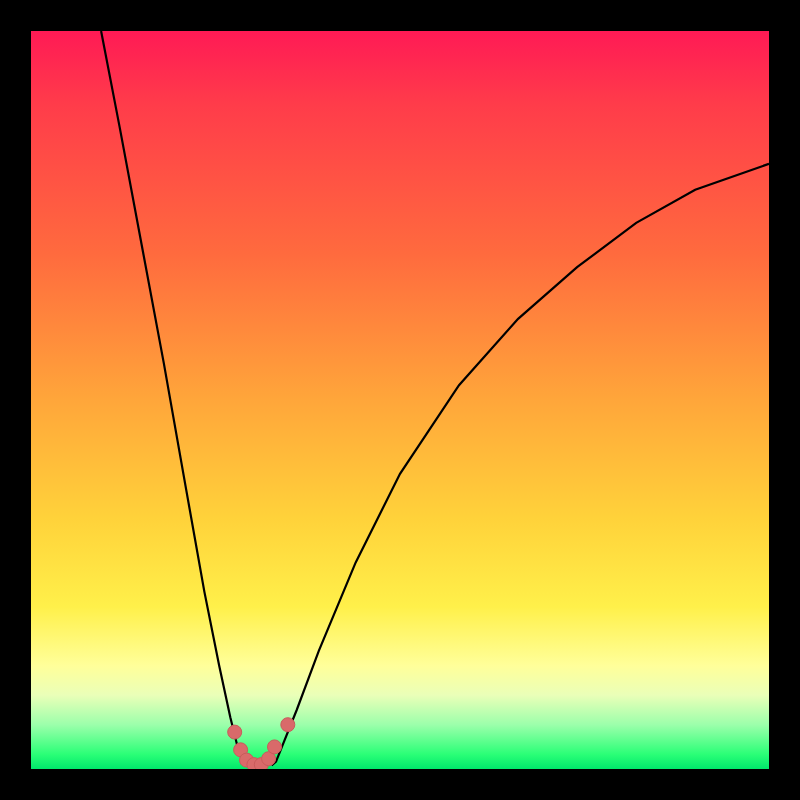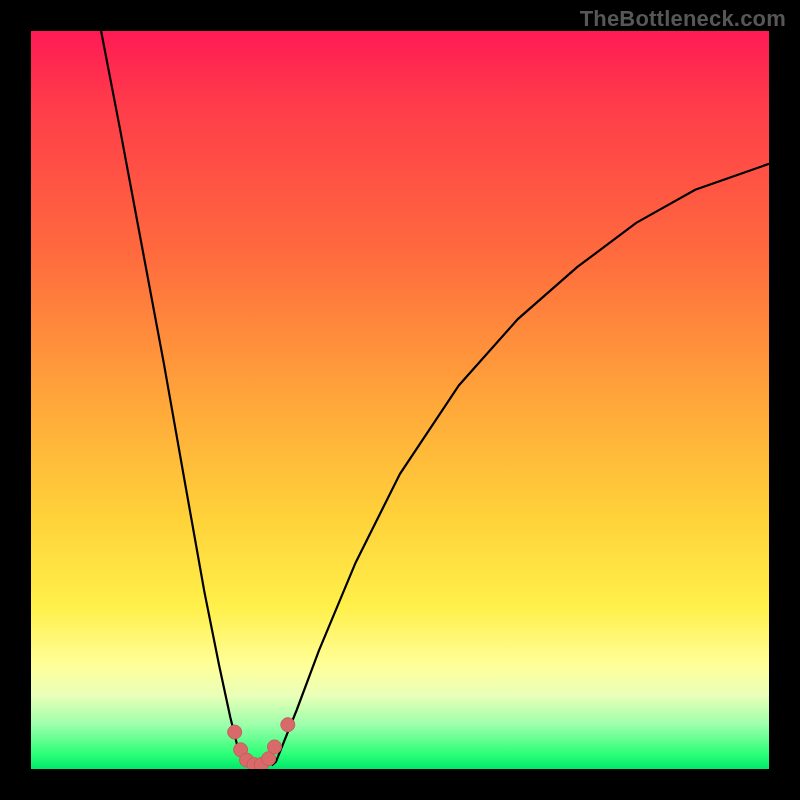--- a/index.html
+++ b/index.html
@@ -51,21 +51,20 @@
     position: absolute;
     inset: 0;
     width: 738px;
     height: 738px;
   }
 </style>
 </head>
 <body>
 
 <div class="frame">
-  <div class="watermark">TheBottleneck.com</div>
   <div class="plot-area">
     <div class="gradient"></div>
     <svg class="overlay" viewBox="0 0 738 738" preserveAspectRatio="none">
       <path id="curve-left" fill="none" stroke-width="2.2" d="M70.1 0.0 L88.6 95.9 L110.7 214.0 L132.8 332.1 L155.0 457.6 L173.4 560.9 L188.2 634.7 L199.3 686.3 L206.6 715.9 L212.5 730.6 L217.0 734.3" stroke="#000000"></path>
       <path id="curve-right" fill="none" stroke-width="2.2" d="M240.6 734.3 L245.0 730.6 L250.9 715.9 L265.7 679.0 L287.8 619.9 L324.7 531.4 L369.0 442.8 L428.0 354.2 L487.1 287.8 L546.1 236.2 L605.2 191.9 L664.2 158.7 L738.0 132.8" stroke="#000000"></path>
       <g id="markers">
           <circle cx="203.7" cy="701.1" r="7" fill="#d96a6a" stroke="#c95b5b" stroke-width="1"></circle>
           <circle cx="209.6" cy="718.8" r="7" fill="#d96a6a" stroke="#c95b5b" stroke-width="1"></circle>
           <circle cx="215.5" cy="729.1" r="7" fill="#d96a6a" stroke="#c95b5b" stroke-width="1"></circle>
           <circle cx="222.9" cy="733.6" r="7" fill="#d96a6a" stroke="#c95b5b" stroke-width="1"></circle>

